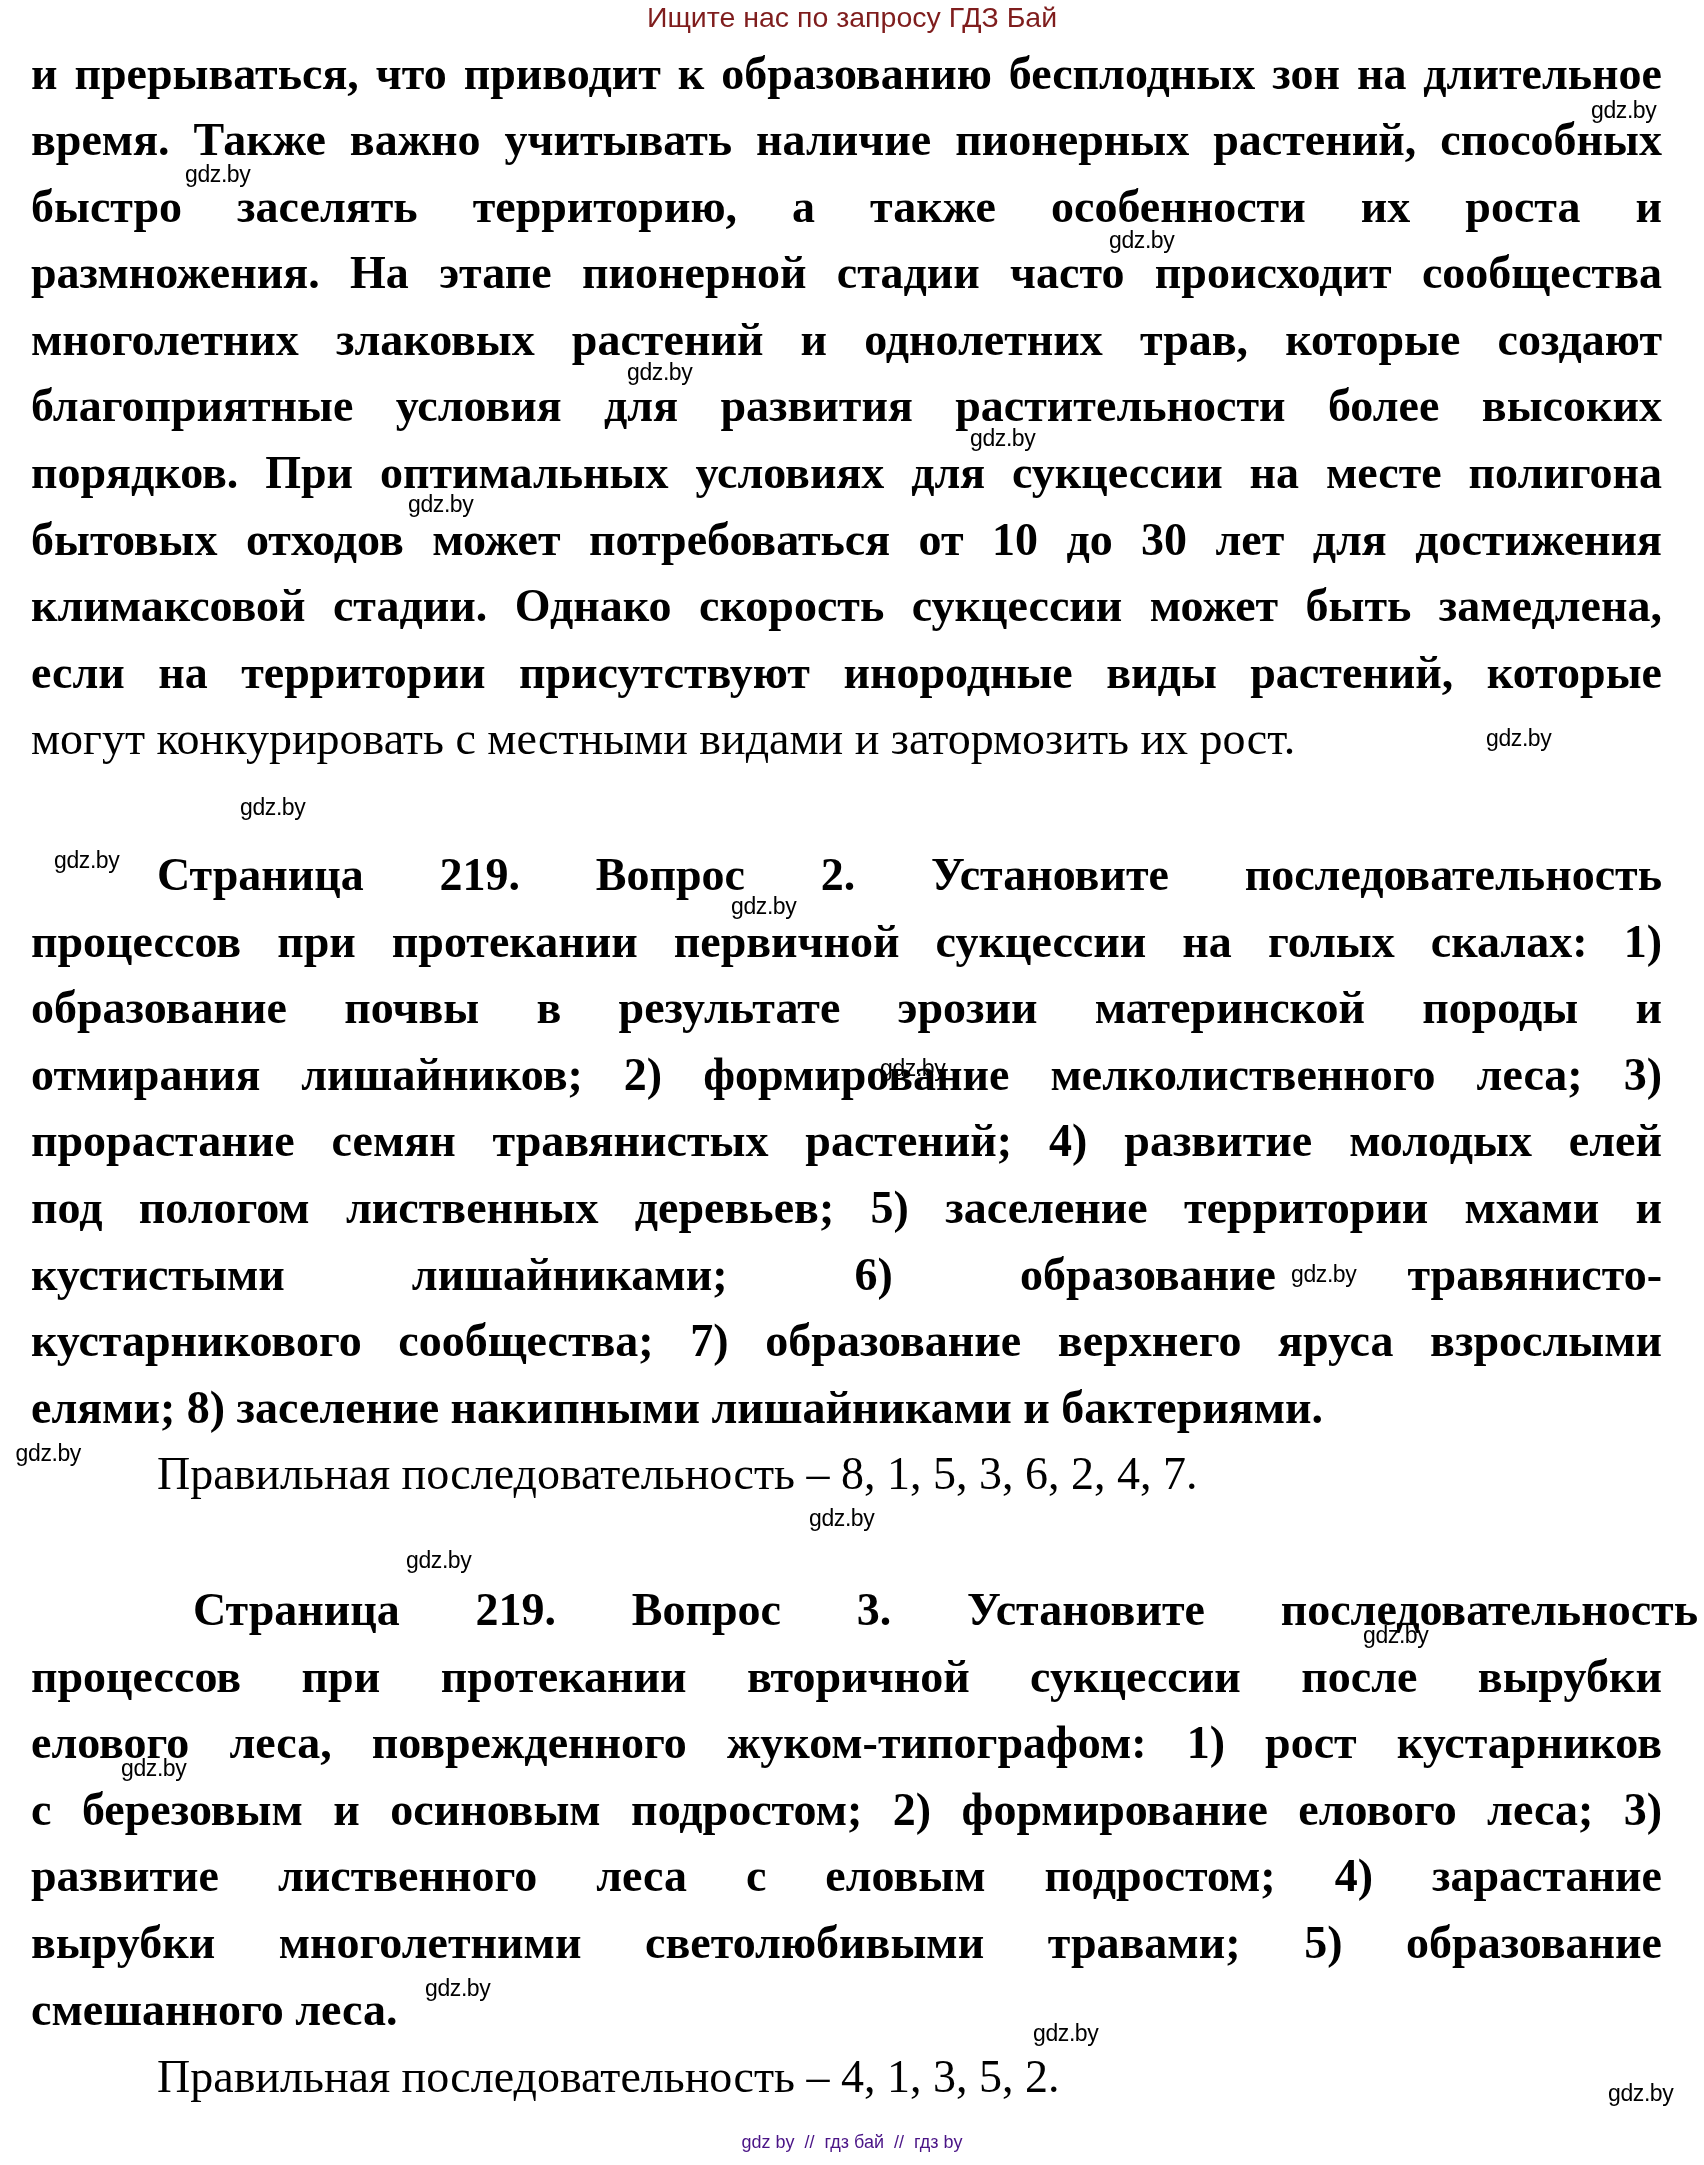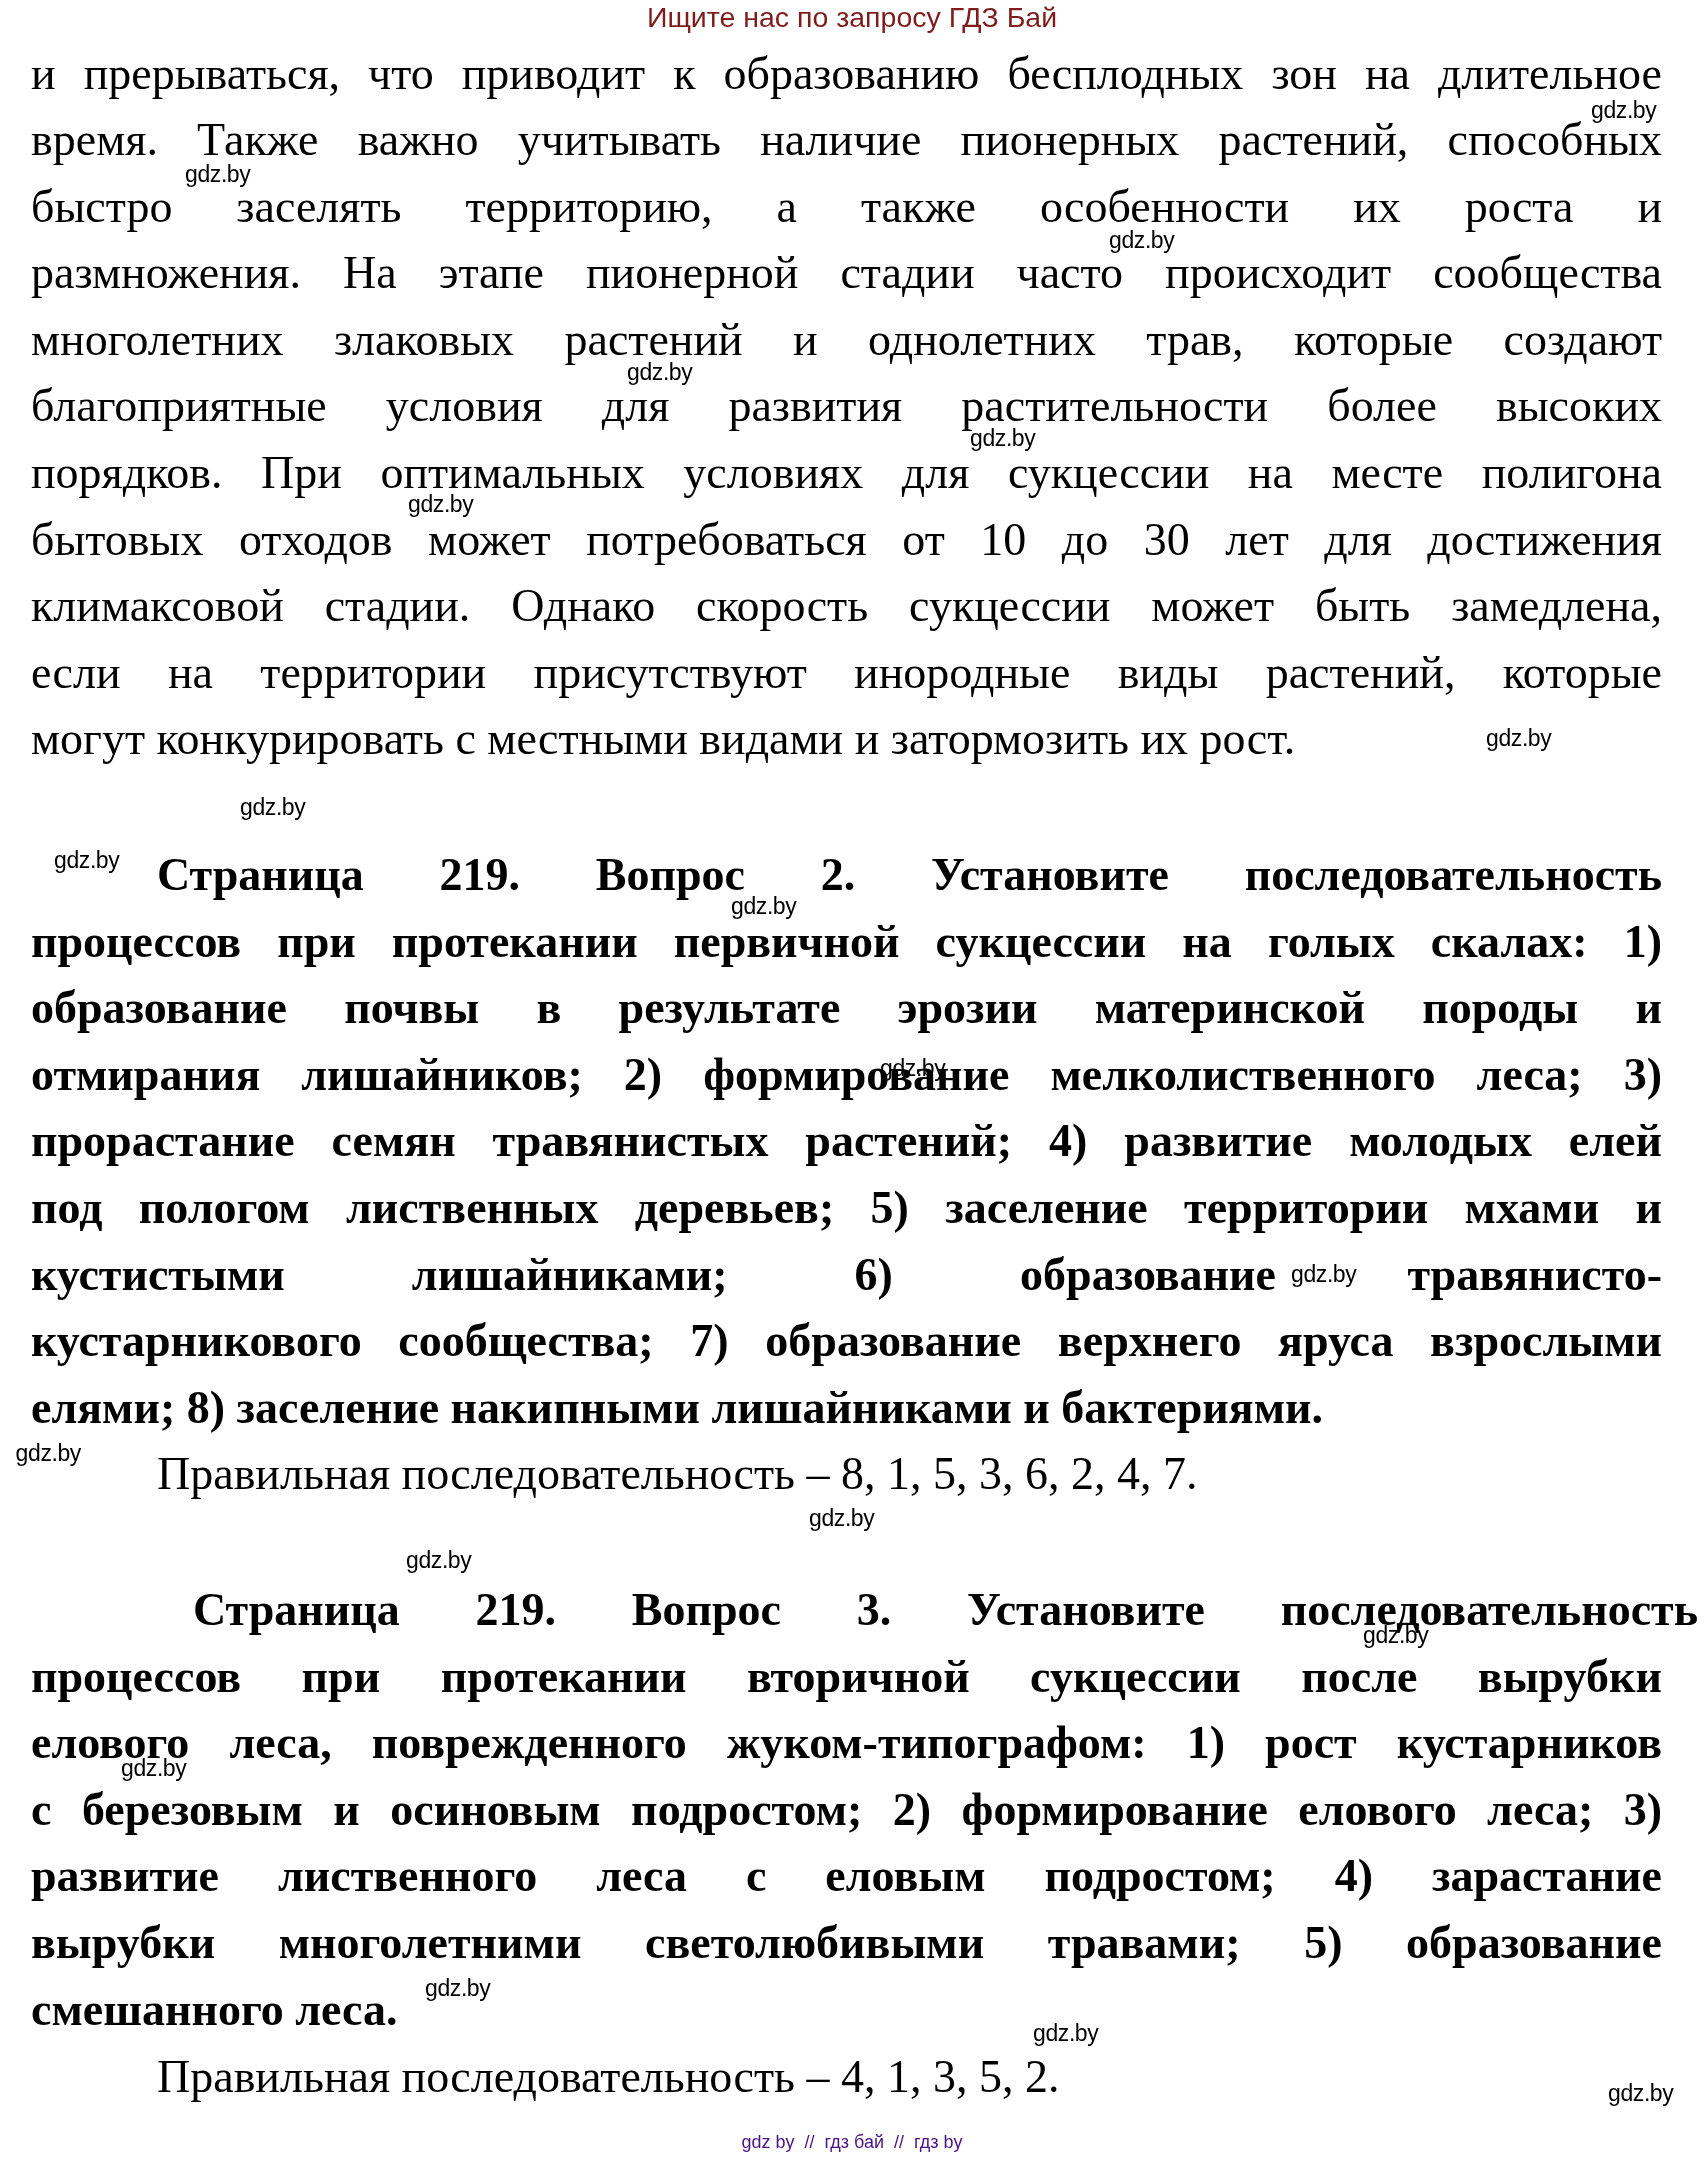--- a/index.html
+++ b/index.html
@@ -7,21 +7,21 @@
   .hdr {
     position: absolute; left: 0; width: 1704px; top: 0px; text-align: center;
     font-family: "Liberation Sans", sans-serif; font-size: 28.5px; line-height: 35px;
     color: #7f1d1d;
   }
   .ln {
     position: absolute; left: 31px; width: 1631px; height: 52px;
     font-family: "Liberation Serif", serif; font-size: 46px; line-height: 52px;
     color: #000; white-space: nowrap;
   }
-  .ln.j { text-align: justify; text-align-last: justify; white-space: normal; }
+  .ln.j { text-align: justify; text-align-last: justify; white-space: normal; font-weight: bold; }
   .ln.b { font-weight: bold; }
   .wm {
     position: absolute; font-family: "Liberation Sans", sans-serif; font-size: 23px;
     line-height: 26px; color: #000; white-space: nowrap; letter-spacing: -0.4px;
   }
   .ftr {
     position: absolute; left: 0; width: 1704px; top: 2125px; text-align: center;
     font-family: "Liberation Sans", sans-serif; font-size: 18px; line-height: 35px;
     color: #4a1486; white-space: pre;
   }

